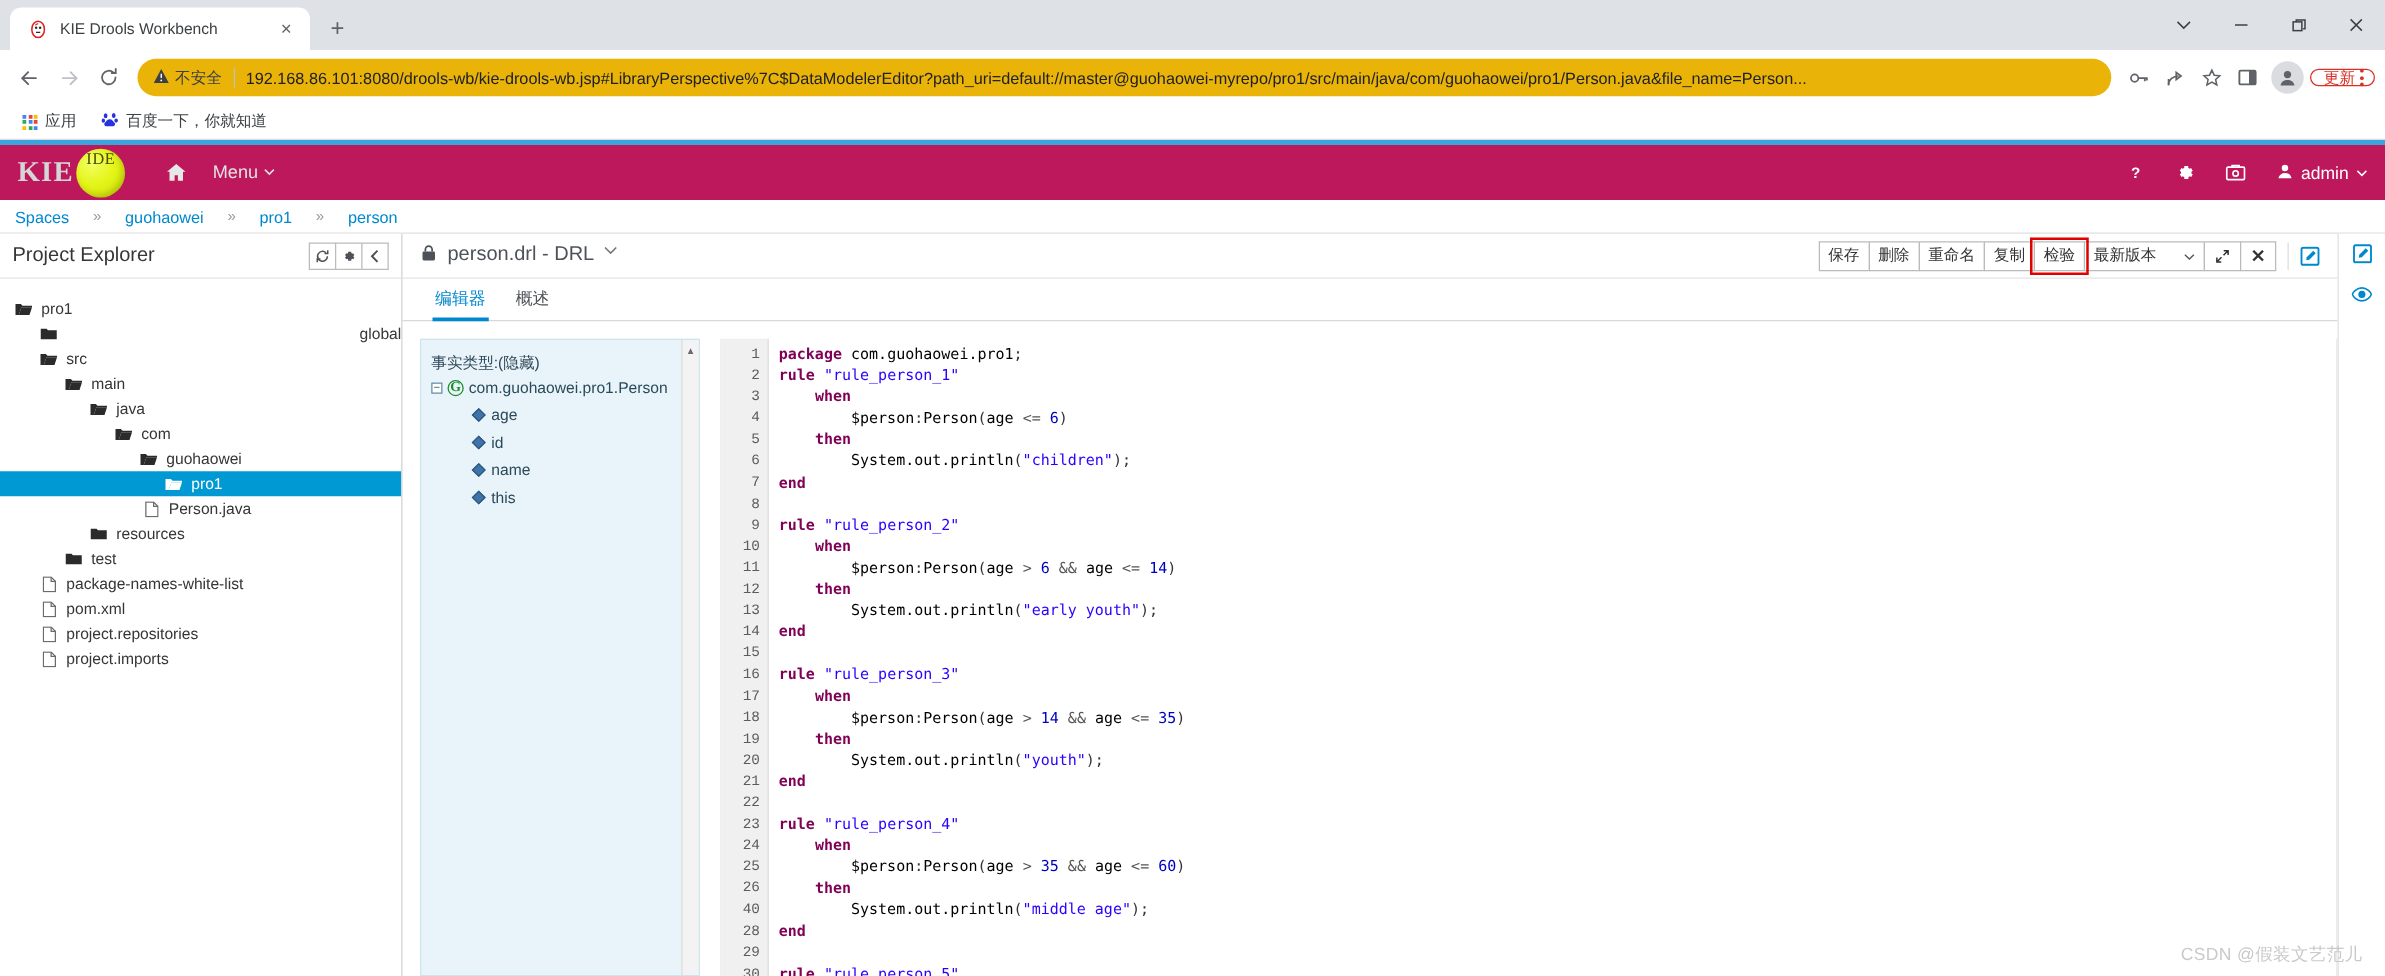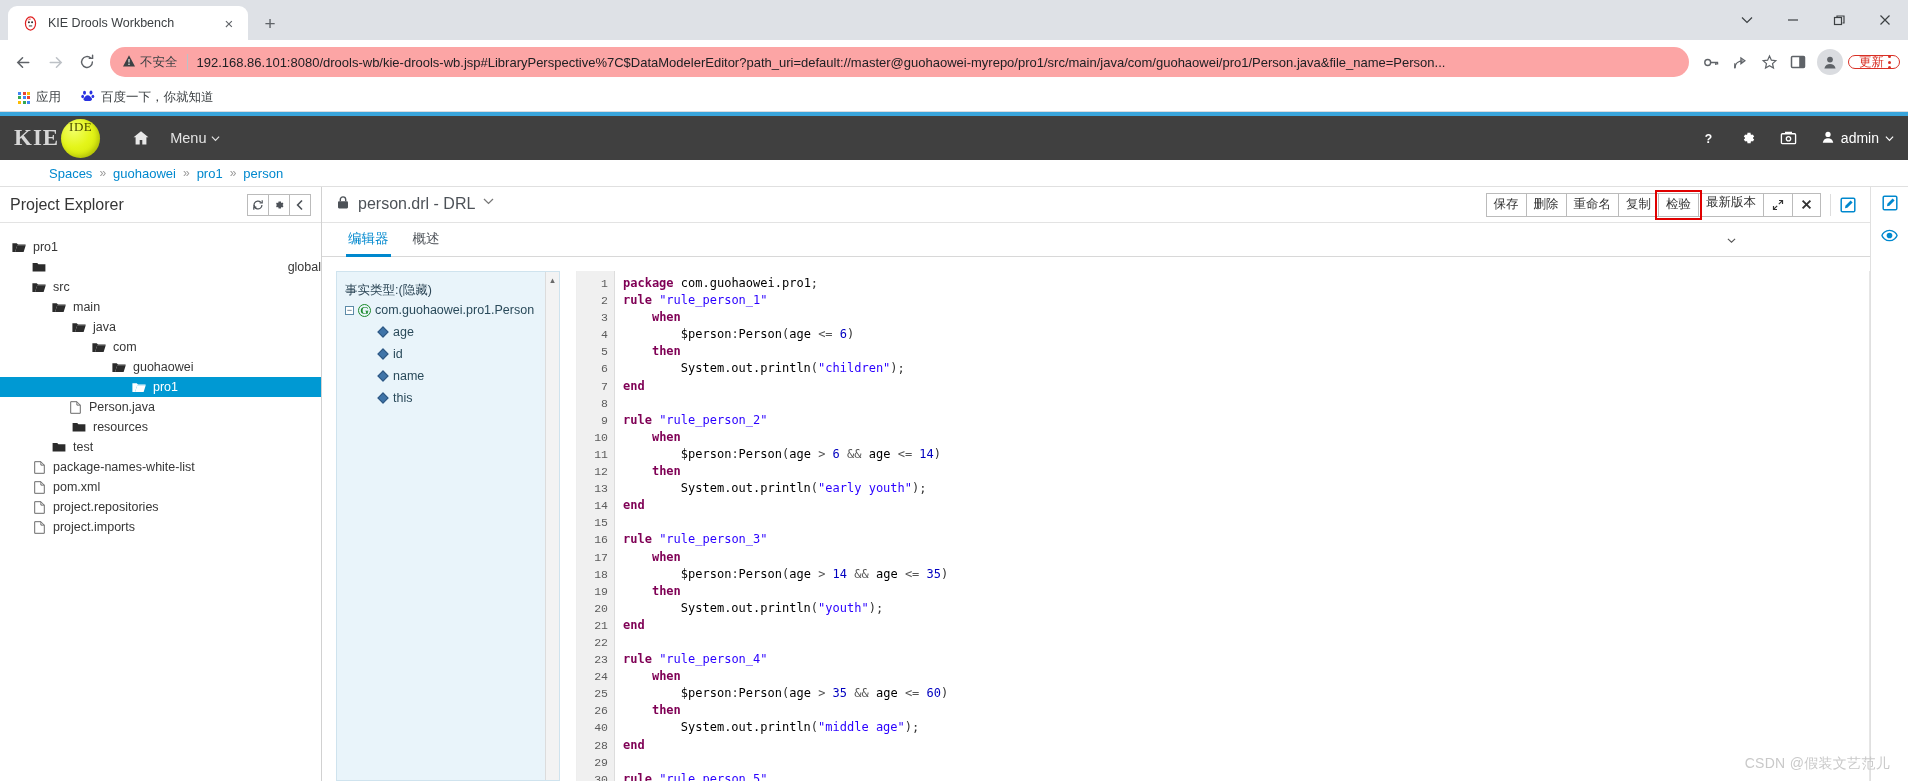--- a/index.html
+++ b/index.html
@@ -53,21 +53,21 @@
     height:44px; background:#fff; display:flex; align-items:center;
     padding:0 8px; gap:2px;
   }
   .nav-btn {
     width:30px; height:30px; display:flex; align-items:center;
     justify-content:center; color:#5f6368; border-radius:50%;
     flex:0 0 30px;
   }
   .nav-btn.disabled { color:#bdc1c6; }
   .omnibox {
-    flex:1; height:30px; background:#fca5a5; border-radius:16px;
+    flex:1; height:30px; background:#eab308; border-radius:16px;
     display:flex; align-items:center; padding:0 12px; margin:0 6px;
     overflow:hidden; min-width:0;
   }
   .omnibox .warn {
     display:flex; align-items:center; gap:4px; color:#3c4043;
     font-size:12.5px; flex:0 0 auto; white-space:nowrap;
   }
   .omnibox .sep {
     width:1px; height:16px; background:#bdc1c6; margin:0 9px; flex:0 0 1px;
   }
@@ -102,21 +102,21 @@
   }
   .apps-grid {
     display:grid; grid-template-columns:repeat(3,3px);
     grid-template-rows:repeat(3,3px); gap:1.5px;
   }
   .apps-grid i { width:3px; height:3px; display:block; }
 
   
   .kie-top-line { height:4px; background:#39a5dc; }
   .kie-header {
-    height:44px; background:#404040; display:flex; align-items:center;
+    height:44px; background:#be185d; display:flex; align-items:center;
     padding:0 14px; color:#fff;
   }
   .kie-logo {
     display:flex; align-items:center; gap:0px; margin-right:24px;
   }
   .kie-logo .kie-text {
     font-family:"Liberation Serif", serif; font-weight:bold;
     font-size:23px; letter-spacing:1px; color:#d6d6d6;
   }
   .kie-badge {
@@ -135,21 +135,21 @@
   }
   .kie-right {
     margin-left:auto; display:flex; align-items:center; gap:24px;
   }
   .kie-right .hi { color:#fff; display:flex; align-items:center; }
   .kie-user { display:flex; align-items:center; gap:6px; font-size:14px; color:#fff; }
 
   
   .breadcrumb {
     height:26px; display:flex; align-items:center; padding:0 12px;
-    font-size:13px; gap:7px; background:#fff;margin-left:37px;
+    font-size:13px; gap:19px; background:#fff;
   }
   .breadcrumb a { color:#0088ce; text-decoration:none; }
   .breadcrumb .sepc { color:#9b9b9b; font-size:12px; }
 
   
   .workspace { display:flex; height:595px; border-top:1px solid #e0e0e0; }
 
   
   .explorer {
     width:322px; flex:0 0 322px; border-right:1px solid #d1d1d1;
@@ -184,21 +184,21 @@
   .ed-title {
     display:flex; gap:8px; font-size:16px; color:#4d5258;
   }
   .ed-title .cv { color:#999; font-size:11px; }
   .ed-actions { margin-left:auto; display:flex; align-items:center; }
   .abtn {
     height:24px; border:1px solid #bbbbbb; background:#fff;
     font-size:12.5px; color:#333; display:flex; align-items:center;
     padding:0 7px; margin-left:-1px; white-space:nowrap;
   }
-  .abtn.caret { gap:22px;flex-direction:column; }
+  .abtn.caret { gap:22px; }
   .abtn.hl {
     outline:2px solid #e00000; outline-offset:1px; position:relative; z-index:3;
   }
   .abtn.icononly { padding:0 8px; }
   .ed-divider { width:1px; height:22px; background:#ddd; margin:0 9px; }
   .ed-edit-icon { color:#0088ce; display:flex; align-items:center; }
 
   .tabsrow {
     height:34px; display:flex; align-items:flex-end; padding:0 14px;
     border-bottom:1px solid #d8d8d8; gap:0px;
@@ -606,21 +606,21 @@
           </div>
           <div class="tnode sel" style="padding-left: 132px;">
             <span class="ficon">
               <svg width="14" height="12" viewBox="0 0 14 12">
                 <path d="M0.4 2.2h4.3l1.3 1.4h7.6v1.1H5.1L3 10.9H0.4z" fill="#2b2b2b"></path>
                 <path d="M3 10.9 5.1 4.7h8.5L11.6 10.9z" fill="#2b2b2b"></path>
               </svg>
             </span>
             <span>pro1</span>
           </div>
-          <div class="tnode" style="padding-left: 68px;">
+          <div class="tnode" style="padding-left: 114px;">
             <span class="ficon">
               <svg width="11" height="13" viewBox="0 0 11 13">
                 <path d="M0.7 0.7h6.2l3.4 3.4v8.2H0.7z" fill="none" stroke="#6b6b6b" stroke-width="1"></path>
                 <path d="M6.9 0.7v3.4h3.4" fill="none" stroke="#6b6b6b" stroke-width="1"></path>
               </svg>
             </span>
             <span>Person.java</span>
           </div>
           <div class="tnode" style="padding-left: 72px;">
             <span class="ficon">

